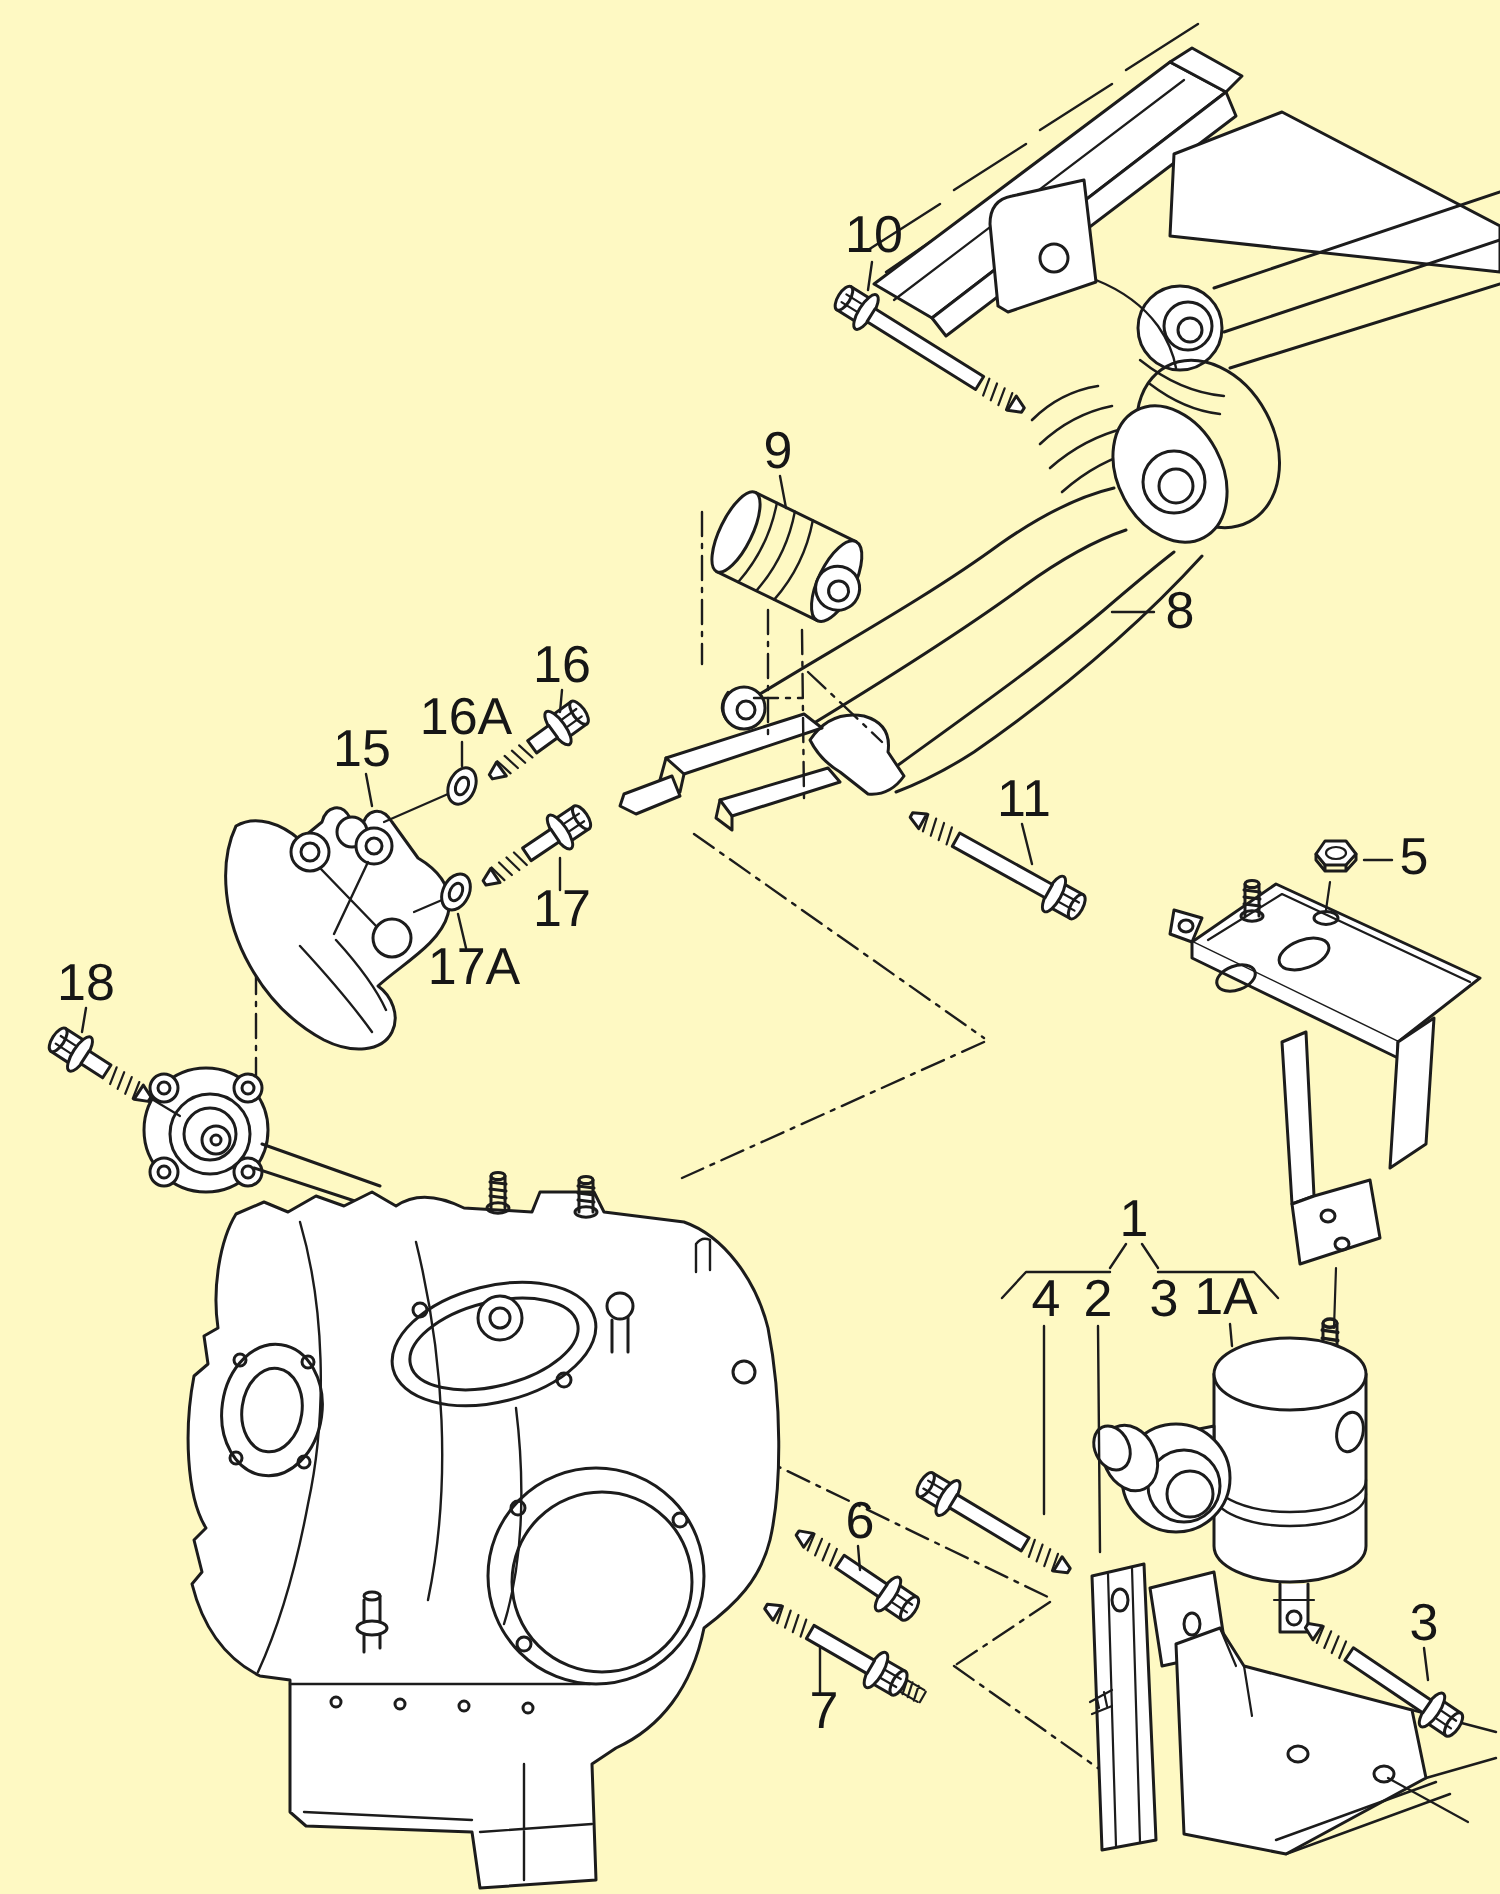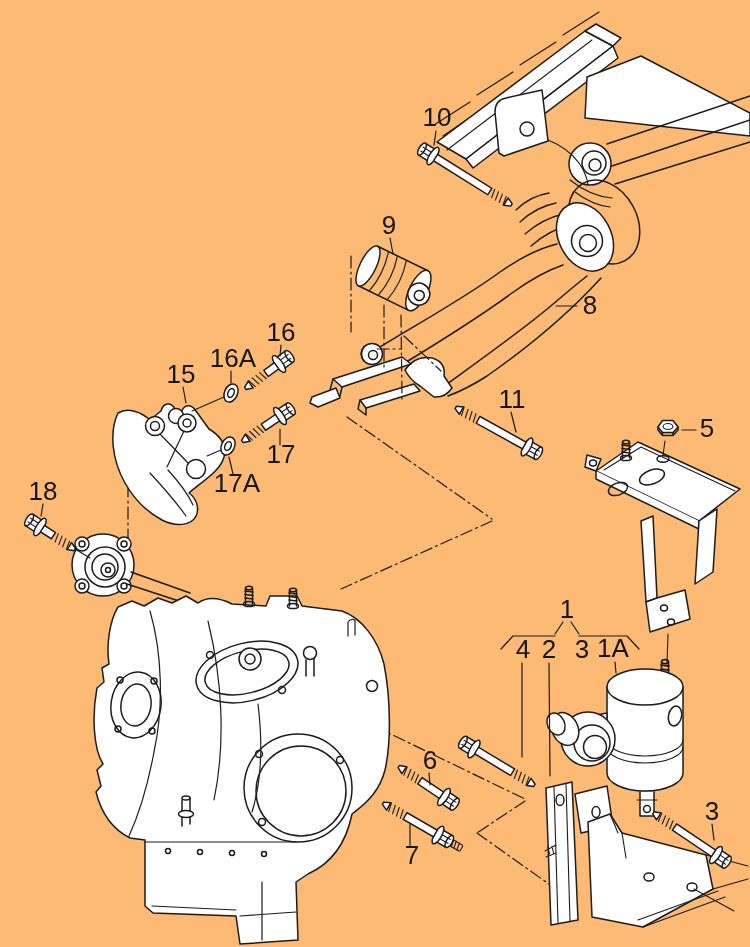--- a/index.html
+++ b/index.html
@@ -1,16 +1,16 @@
 <!DOCTYPE html>
 <html><head>
 <meta charset="utf-8">
 <style>
   html,body{margin:0;padding:0;background:#ffffff;}
-  .stage{position:relative;width:750px;height:947px;background:#fdba74;overflow:hidden;}
+  .stage{position:relative;width:750px;height:947px;background:#fef9c3;overflow:hidden;}
   svg{display:block;}
   .co{font-family:"Liberation Sans",sans-serif;font-size:26px;fill:#161616;stroke:none;
       text-anchor:middle;dominant-baseline:middle;}
 </style>
 </head>
 <body>
 
 <div class="stage">
 <svg width="750" height="947" viewBox="0 0 750 947">
 <defs>

